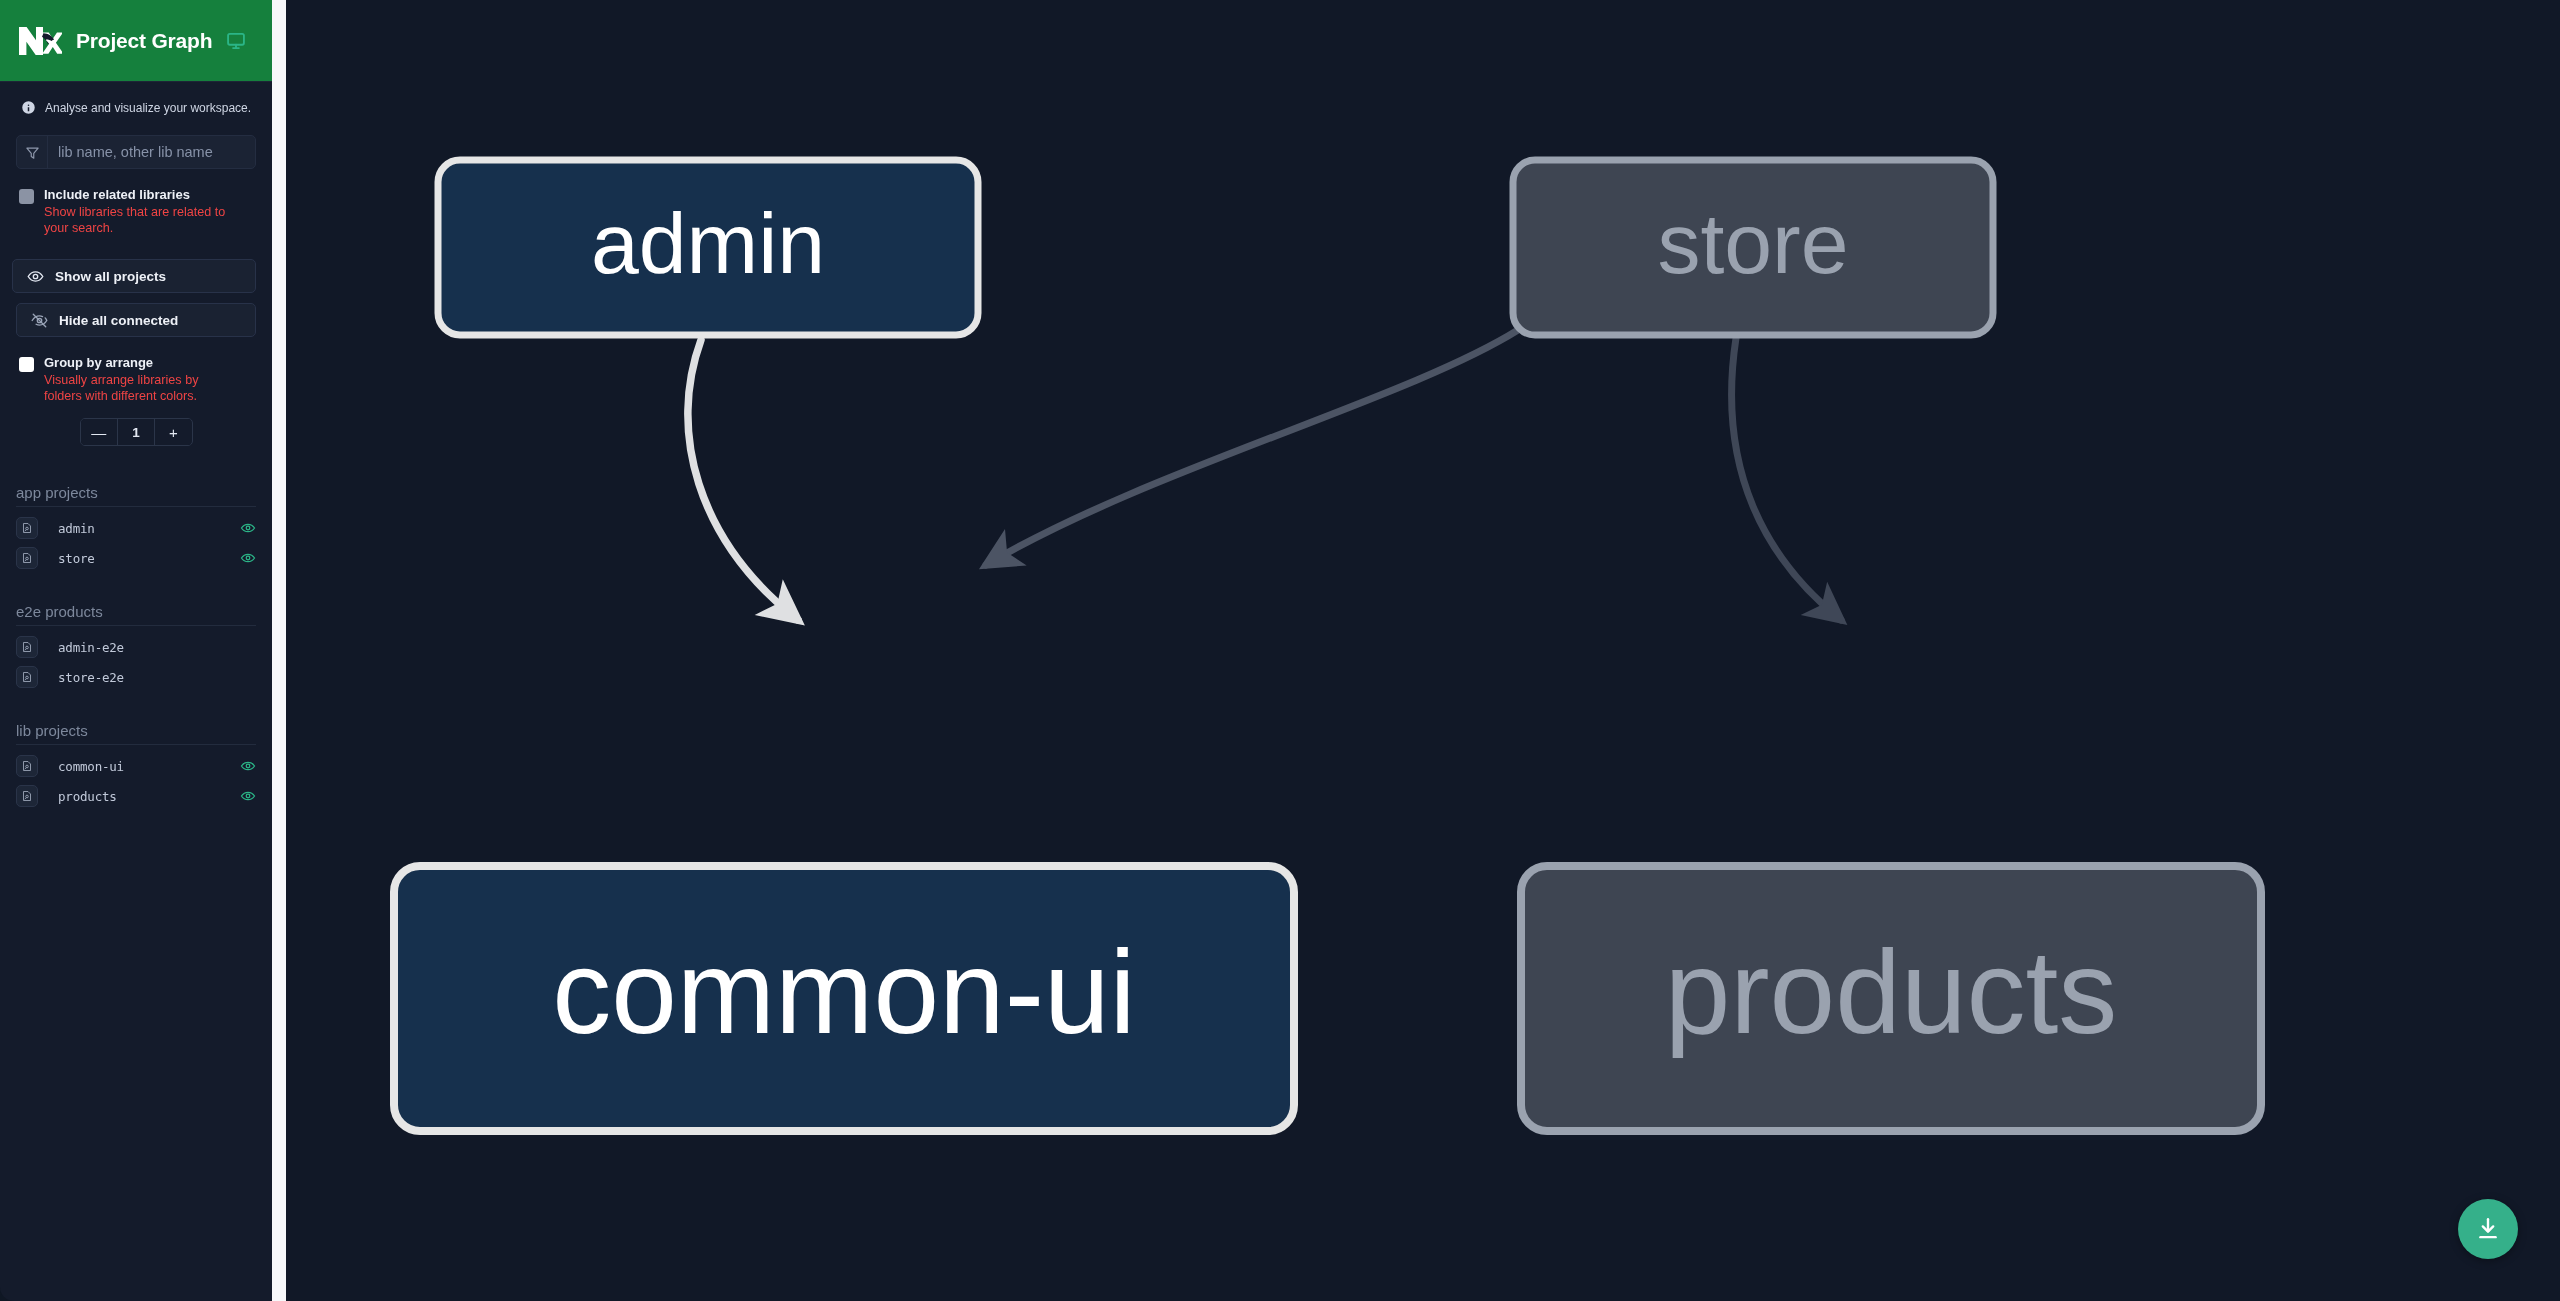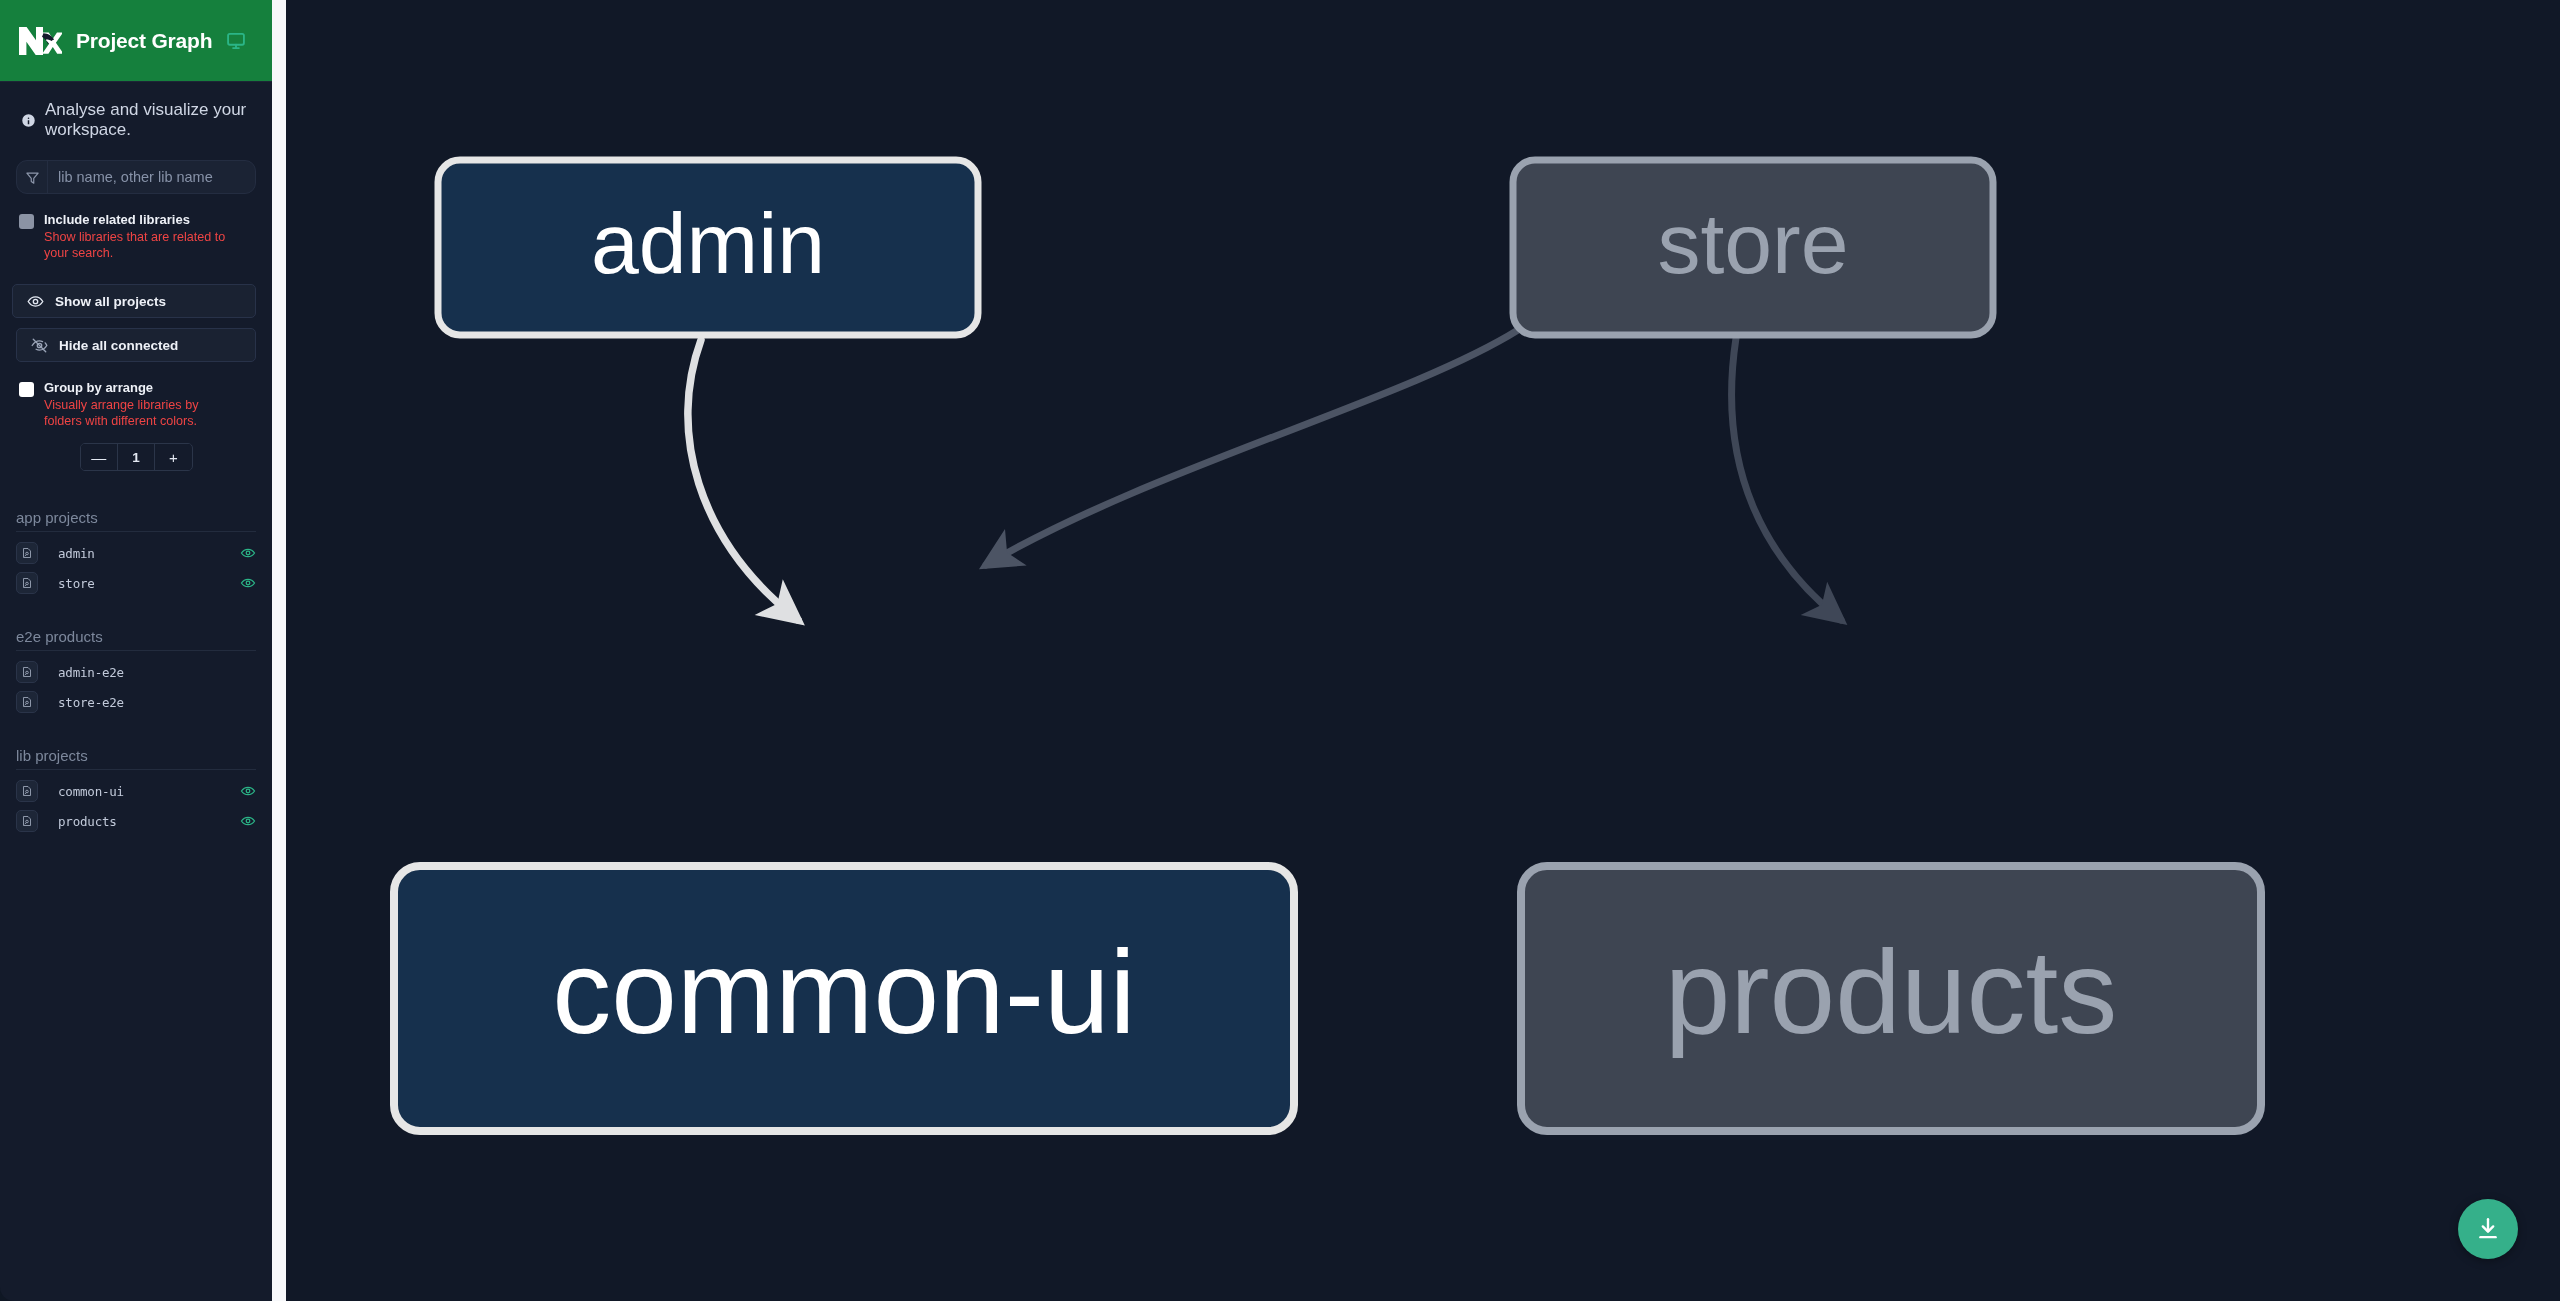--- a/index.html
+++ b/index.html
@@ -31,30 +31,30 @@
   .nx-logo { width: 46px; height: 44px; display: block; }
   .sb-title {
     font-size: 21px; font-weight: 700; color: #ffffff;
     letter-spacing: -0.2px; white-space: nowrap;
   }
   .monitor-ico { width: 20px; height: 20px; display:block; }
 
   .sb-tagline {
     display: flex; align-items: center; gap: 9px;
     padding: 18px 16px 14px 21px;
-    font-size: 17px; color: #cfd6e4;
+    font-size: 12px; color: #cfd6e4;
   }
   .info-ico { width: 15px; height: 15px; flex: 0 0 15px; display:block; }
 
   .sb-search {
     margin: 6px 16px 0 16px;
     height: 34px;
     background: #1b2334;
     border: 1px solid #242d41;
-    border-radius: 11px;
+    border-radius: 5px;
     display: flex; align-items: center;
   }
   .sb-search .funnel {
     width: 38px; height: 100%;
     display: flex; align-items: center; justify-content: center;
     border-right: 1px solid #242d41;
   }
   .funnel svg { width: 15px; height: 15px; display: block; }
   .sb-search input {
     flex: 1; height: 100%;

